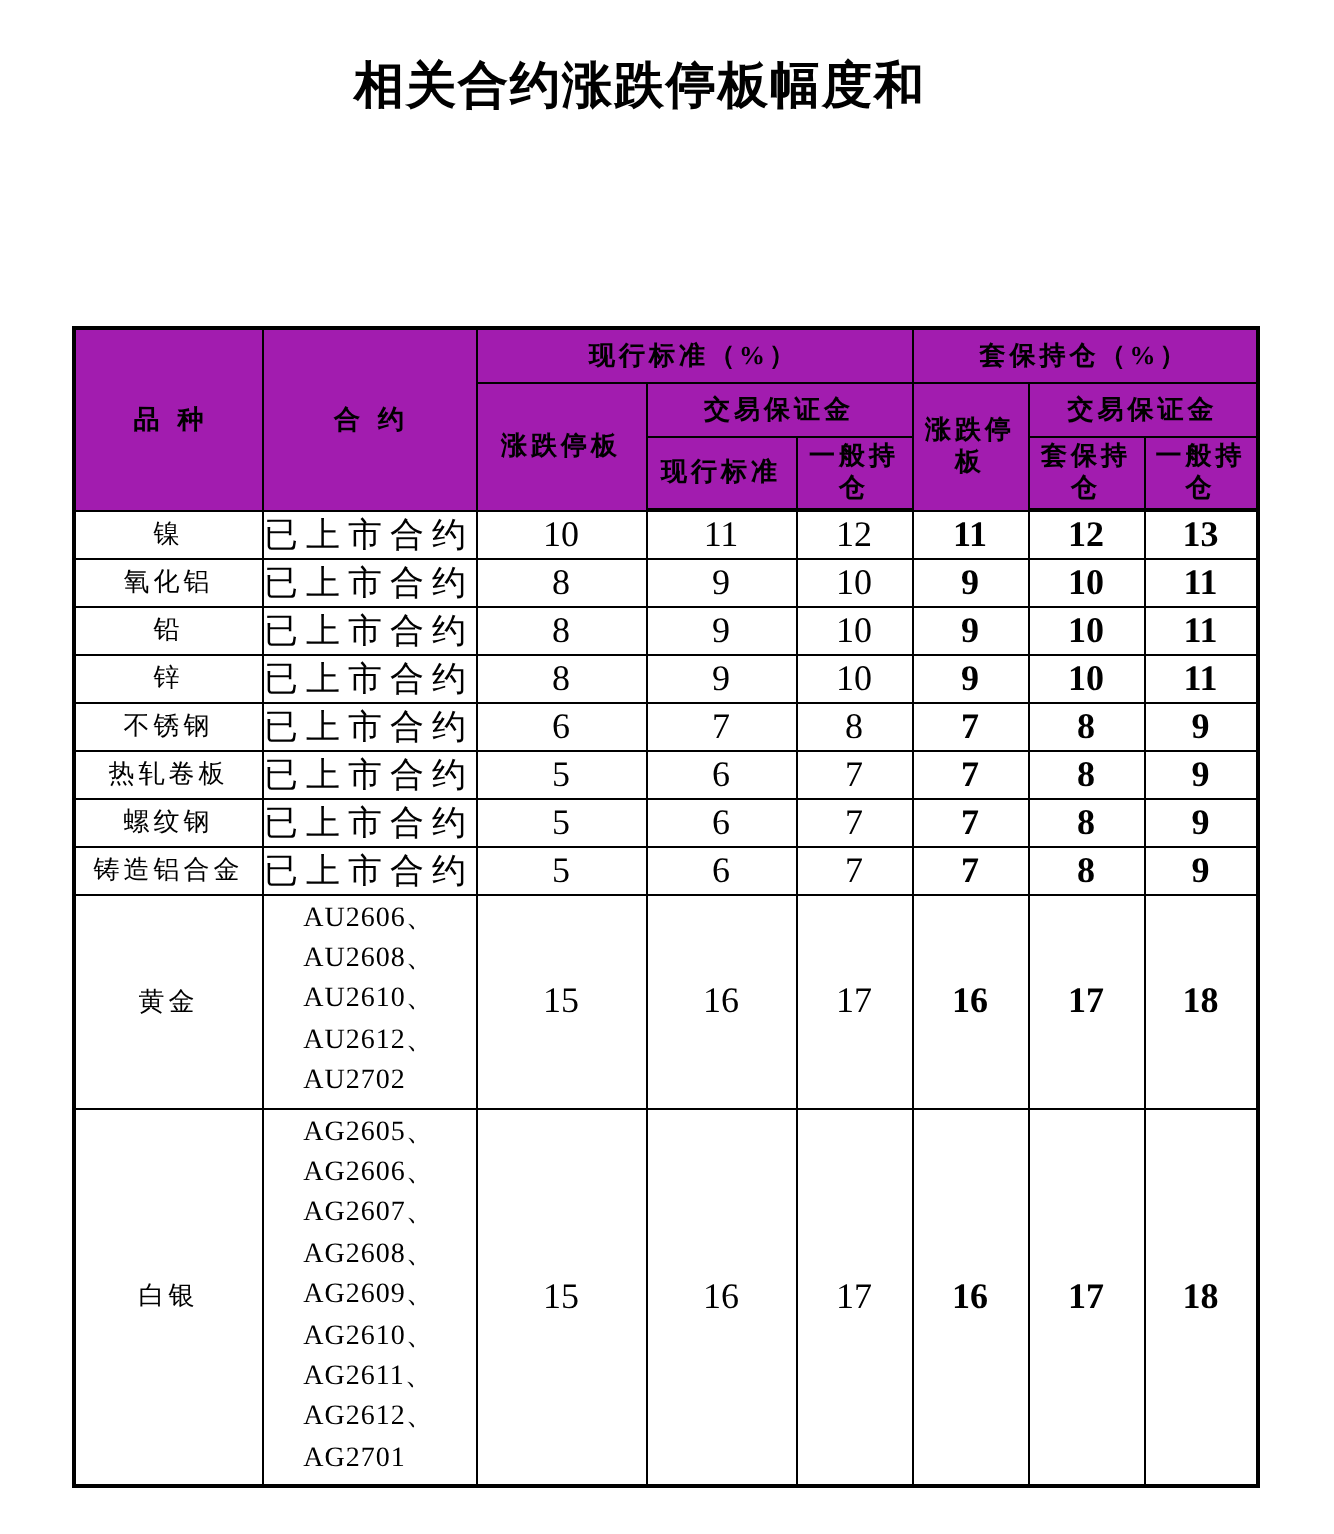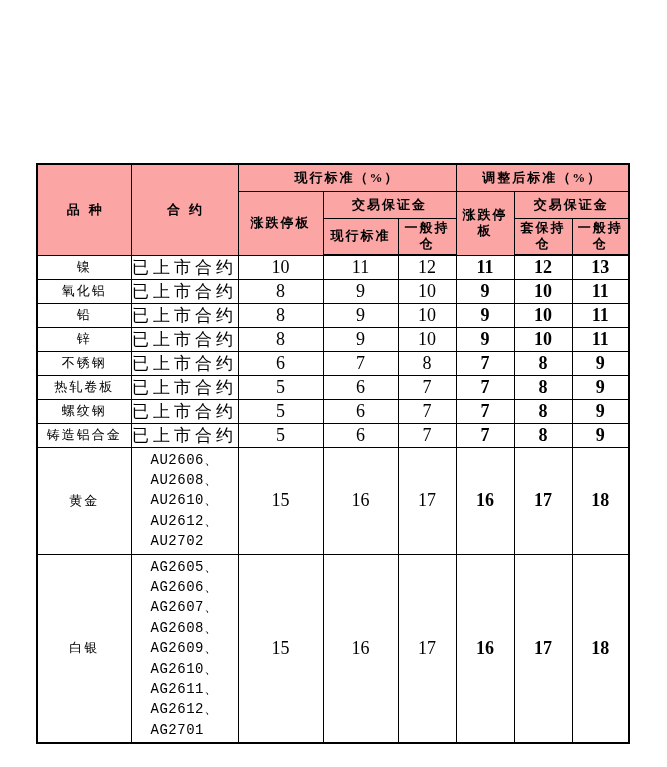--- a/index.html
+++ b/index.html
@@ -39,21 +39,21 @@
     text-align: center;
     vertical-align: middle;
     padding: 0;
     overflow: hidden;
   }
   table.adj-table {
     border: 2px solid #000000;
   }
   
   .hcell {
-    background: #fca5a5;
+    background: #a21caf;
     font-weight: bold;
     font-size: 13px;
     letter-spacing: 2px;
     line-height: 16px;
     margin-left: 23px;
   }
   .hcell.sp {
     letter-spacing: 9px;
     padding-left: 9px;
     text-align: center;
@@ -86,46 +86,46 @@
   td.multi {
     padding: 2px 0;
   }
   .contract-list {
     display: inline-block;
     text-align: left;
     white-space: pre-line;
     font-size: 14px;
     letter-spacing: 0.5px;
     line-height: 20.4px;
-    font-family: Liberation Mono, monospace;
   }
 </style>
 </head>
 <body>
 
 <div class="doc-title">
+  <div>相关合约涨跌停板幅度和</div>
 </div>
 
 <table class="adj-table">
   <colgroup>
     <col style="width:94px">
     <col style="width:107px">
     <col style="width:85px">
     <col style="width:75px">
     <col style="width:58px">
     <col style="width:58px">
     <col style="width:58px">
     <col style="width:57px">
   </colgroup>
   <tbody>
     <tr class="hr1">
       <td rowspan="3" class="hcell sp">品种</td>
       <td rowspan="3" class="hcell sp">合约</td>
       <td colspan="3" class="hcell">现行标准（%）</td>
-      <td colspan="3" class="hcell">调整后标准（%）</td>
+      <td colspan="3" class="hcell">套保持仓（%）</td>
     </tr>
     <tr class="hr2">
       <td rowspan="2" class="hcell">涨跌停板</td>
       <td colspan="2" class="hcell">交易保证金</td>
       <td rowspan="2" class="hcell wrap">涨跌停
 板</td>
       <td colspan="2" class="hcell">交易保证金</td>
     </tr>
     <tr class="hr3 hsep">
       <td class="hcell">现行标准</td>

